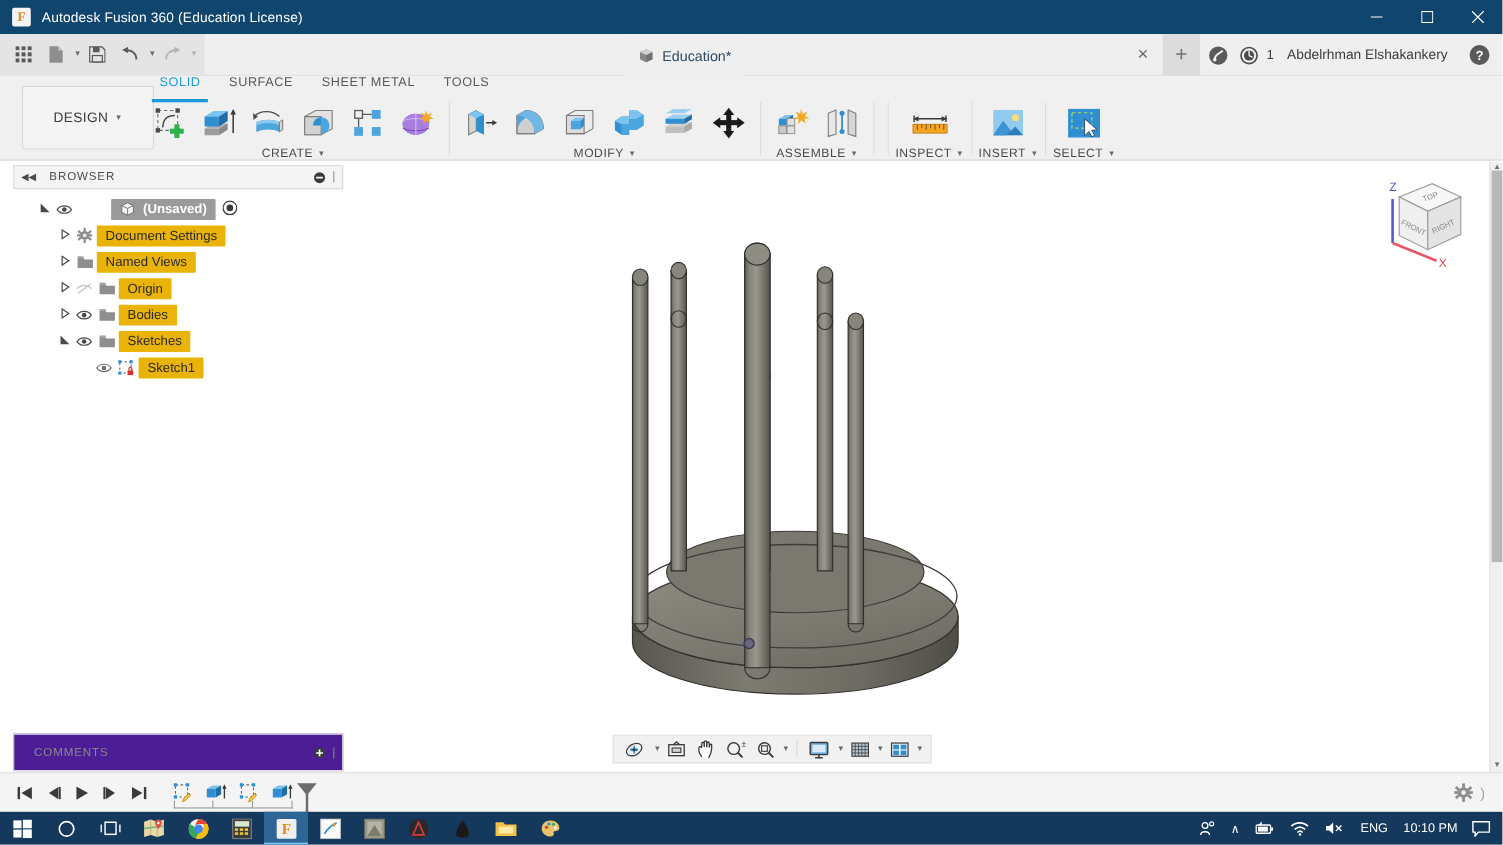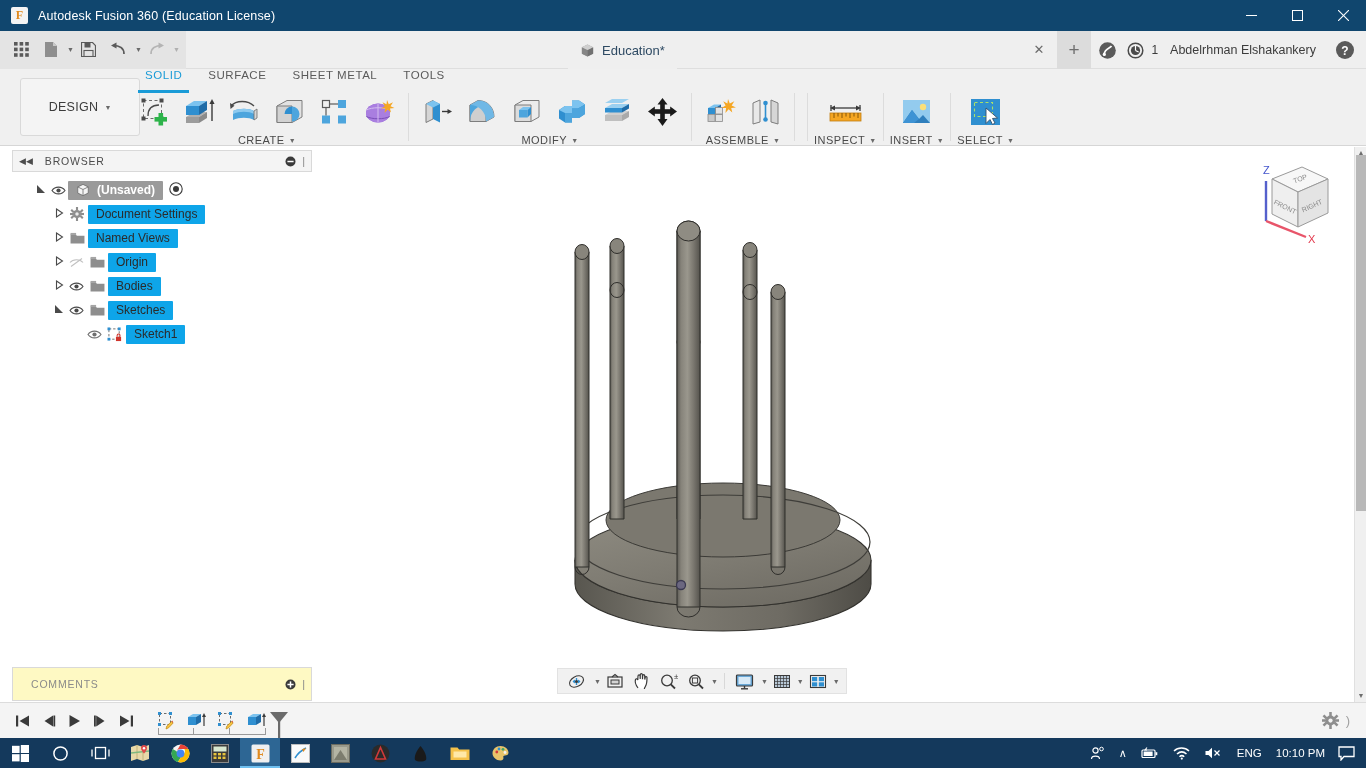--- a/index.html
+++ b/index.html
@@ -116,33 +116,33 @@
     display: flex; align-items: center; padding: 0 6px;
   }
   .browser-title { font-size: 10.5px; letter-spacing: .8px; color: #4c4c4c; margin-left: 12px; }
   .browser-collapse { font-size: 9px; color: #4c4c4c; }
   .browser-min { margin-left: auto; display: flex; align-items: center; gap: 6px; }
   .tree { position: absolute; left: 12px; top: 178px; width: 300px; }
   .tree-row {
     display: flex; align-items: center; height: 24px; font-size: 12px; color: #2b2b2b;
     position: relative;
   }
-  .tree-row .lbl { background: #0ea5e9; padding: 2px 8px 3px 8px; border-radius: 1px; }
+  .tree-row .lbl { background: #eab308; padding: 2px 8px 3px 8px; border-radius: 1px; }
   .tree-row.selected .lbl { background: #9a9a9a; color: #ffffff; font-weight: bold; }
   .arrow-closed {
     width: 14px; display: inline-block; text-align: center;
     color: #4a4a4a; font-size: 9px;
   }
   .arrow-open { width: 14px; display: inline-block; text-align: center; }
   .eye { width: 20px; display: flex; align-items: center; justify-content: center; }
   .tico { width: 22px; display: flex; align-items: center; justify-content: center; }
 
   .comments {
     position: absolute; left: 12px; top: 667px; width: 300px; height: 34px;
-    background: #fef9c3; border: 1px solid #d9d9d9;
+    background: #4c1d95; border: 1px solid #d9d9d9;
     display: flex; align-items: center; padding: 0 6px; gap: 12px;
   }
   .comments-title { font-size: 10.5px; letter-spacing: .8px; color: #8a8a8a; margin-left: 12px; }
 
   
   .canvas {
     position: absolute; left: 313px; top: 147px; width: 1041px; height: 555px;
     background: #ffffff; overflow: hidden;
   }
   
@@ -599,21 +599,21 @@
         <svg width="10" height="10" viewBox="0 0 10 10">
             <path d="M1 1 L9 9 L1 9 Z" fill="#4a4a4a"></path>
           </svg>
       </span>
       <span class="eye">
         <svg width="15" height="11" viewBox="0 0 15 11">
             <path d="M1 5.5 C4 1 11 1 14 5.5 C11 10 4 10 1 5.5 Z" fill="none" stroke="#4a4a4a" stroke-width="1.1"></path>
             <circle cx="7.5" cy="5.5" r="2.1" fill="#4a4a4a"></circle>
           </svg>
       </span>
-      <span class="lbl" style="display:flex;gap:7px;">
+      <span class="lbl" style="display:flex;gap:7px;margin-left:33px;">
         <svg width="14" height="14" viewBox="0 0 16 16">
           <path d="M2 4.5 L8 1.6 L14 4.5 L14 11.5 L8 14.4 L2 11.5 Z" fill="#f4f4f4" stroke="#6a6a6a" stroke-width=".9"></path>
           <path d="M2 4.5 L8 7.4 L8 14.4" fill="none" stroke="#6a6a6a" stroke-width=".9"></path>
           <path d="M8 7.4 L14 4.5" fill="none" stroke="#6a6a6a" stroke-width=".9"></path>
         </svg>
         <span>(Unsaved)</span>
       </span>
       <span style="margin-left:6px;">
         <svg width="14" height="14" viewBox="0 0 14 14">
             <circle cx="7" cy="7" r="6.2" fill="none" stroke="#3a3a3a" stroke-width="1.1"></circle>

